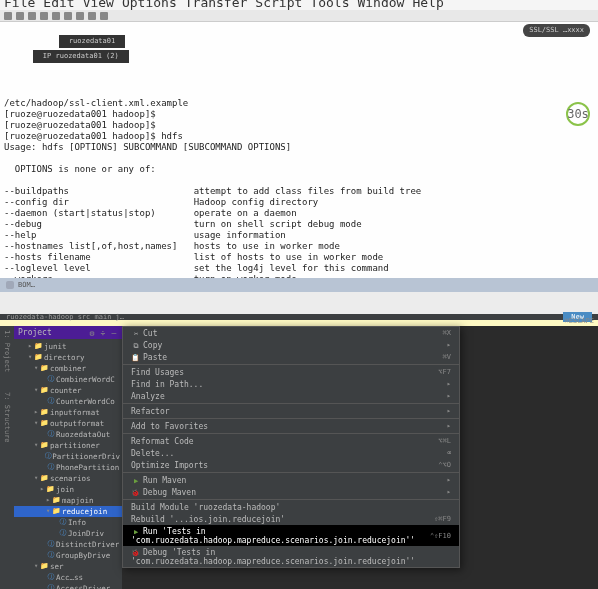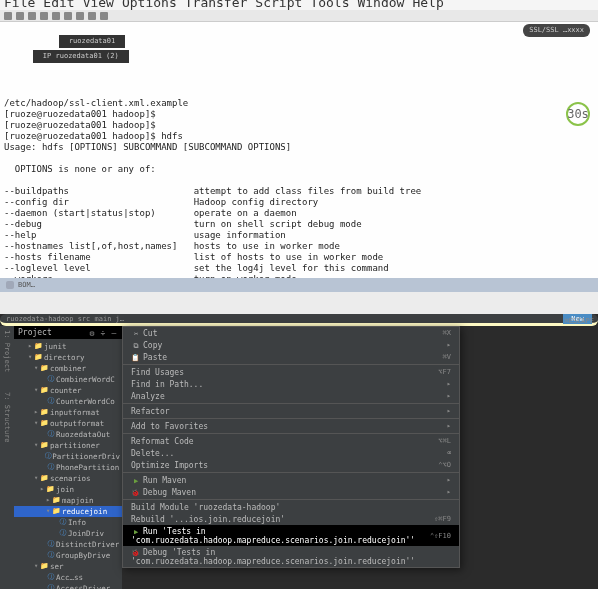--- a/index.html
+++ b/index.html
@@ -8,27 +8,27 @@
 .toolbar { background: #e8e8e8; height: 12px; display: flex; gap: 4px; padding: 0 4px; align-items: center; border-bottom: 1px solid #ccc; }
 .toolbar-icon { width: 8px; height: 8px; background: #888; border-radius: 1px; }
 .terminal { background: #fefefe; padding: 2px 4px; font-size: 9px; line-height: 11px; color: #222; height: 256px; overflow: hidden; position: relative; font-family: Menlo, Monaco, monospace; white-space: pre; }
 .terminal-tab { background: #333; color: #ccc; font-size: 7px; padding: 1px 10px; display: inline-block; margin-bottom: 2px; margin-left: 44px; }
 .ssl-badge { position: absolute; right: 8px; top: 2px; background: #444; color: #ccc; font-size: 7px; padding: 1px 6px; border-radius: 6px; }
 .timer-badge { position: absolute; right: 8px; top: 80px; width: 24px; height: 24px; border: 2px solid #8bc34a; border-radius: 50%; display: flex; align-items: center; justify-content: center; font-size: 12px; color: #666; background: rgba(255,255,255,0.8); }
 .mid-bar { background: #b8c4d4; height: 14px; display: flex; align-items: center; padding: 0 6px; font-size: 7px; color: #555; }
 .mid-dot { width: 8px; height: 8px; background: #a0a8b8; border-radius: 2px; margin-right: 4px; }
 .spacer { height: 22px; background: #ececec; }
 .ide { background: #2b2b2b; height: 275px; position: relative; color: #bbb; font-size: 8px; }
-.ide-top { background: #3c3f41; height: 12px; display: flex; align-items: center; padding: 0 6px; font-size: 7px; color: #999; border-bottom: 3px solid #fef9c3; border-radius: 6px; }
+.ide-top { background: #3c3f41; height: 12px; display: flex; align-items: center; padding: 0 6px; font-size: 7px; color: #999; border-bottom: 6px solid #fef9c3; }
 .ide-top-new { background: #4a8cc4; color: #fff; padding: 1px 8px; margin-left: auto; }
 .ide-body { display: flex; height: 263px; }
 .side-tabs { width: 14px; background: #3c3f41; display: flex; flex-direction: column; align-items: center; padding-top: 4px; gap: 20px; }
 .side-tab { writing-mode: vertical-rl; font-size: 7px; color: #888; cursor: pointer; }
 .project-panel { width: 108px; background: #3c3f41; overflow: hidden; }
-.project-header { background: #000000; padding: 2px 4px; font-size: 8px; color: #bbb; display: flex; align-items: flex-end; justify-content: space-between; }
+.project-header { background: #4c1d95; padding: 2px 4px; font-size: 8px; color: #bbb; display: flex; align-items: flex-end; justify-content: space-between; }
 .project-header-icons { display: flex; gap: 3px; }
 .ph-icon { width: 8px; height: 8px; color: #888; display:flex; align-items:center; justify-content:center; font-size:8px; }
 .tree { padding: 2px 0; font-size: 7.5px; line-height: 11px; }
 .tree-item { display: flex; align-items: center; padding: 0 2px; white-space: nowrap; color: #b8b8b8; cursor: pointer; }
 .tree-item.sel { background: #2f65ca; color: #fff; }
 .tree-arrow { width: 8px; text-align: center; color: #888; font-size: 7px; }
 .tree-icon { width: 10px; text-align: center; font-size: 7px; }
 .folder { color: #87939a; }
 .file-j { color: #4a88c7; }
 .context-menu { position: absolute; left: 122px; top: 12px; width: 338px; background: #3c3f41; border: 1px solid #555; box-shadow: 2px 2px 8px rgba(0,0,0,0.5); font-size: 8px; z-index: 100; }

